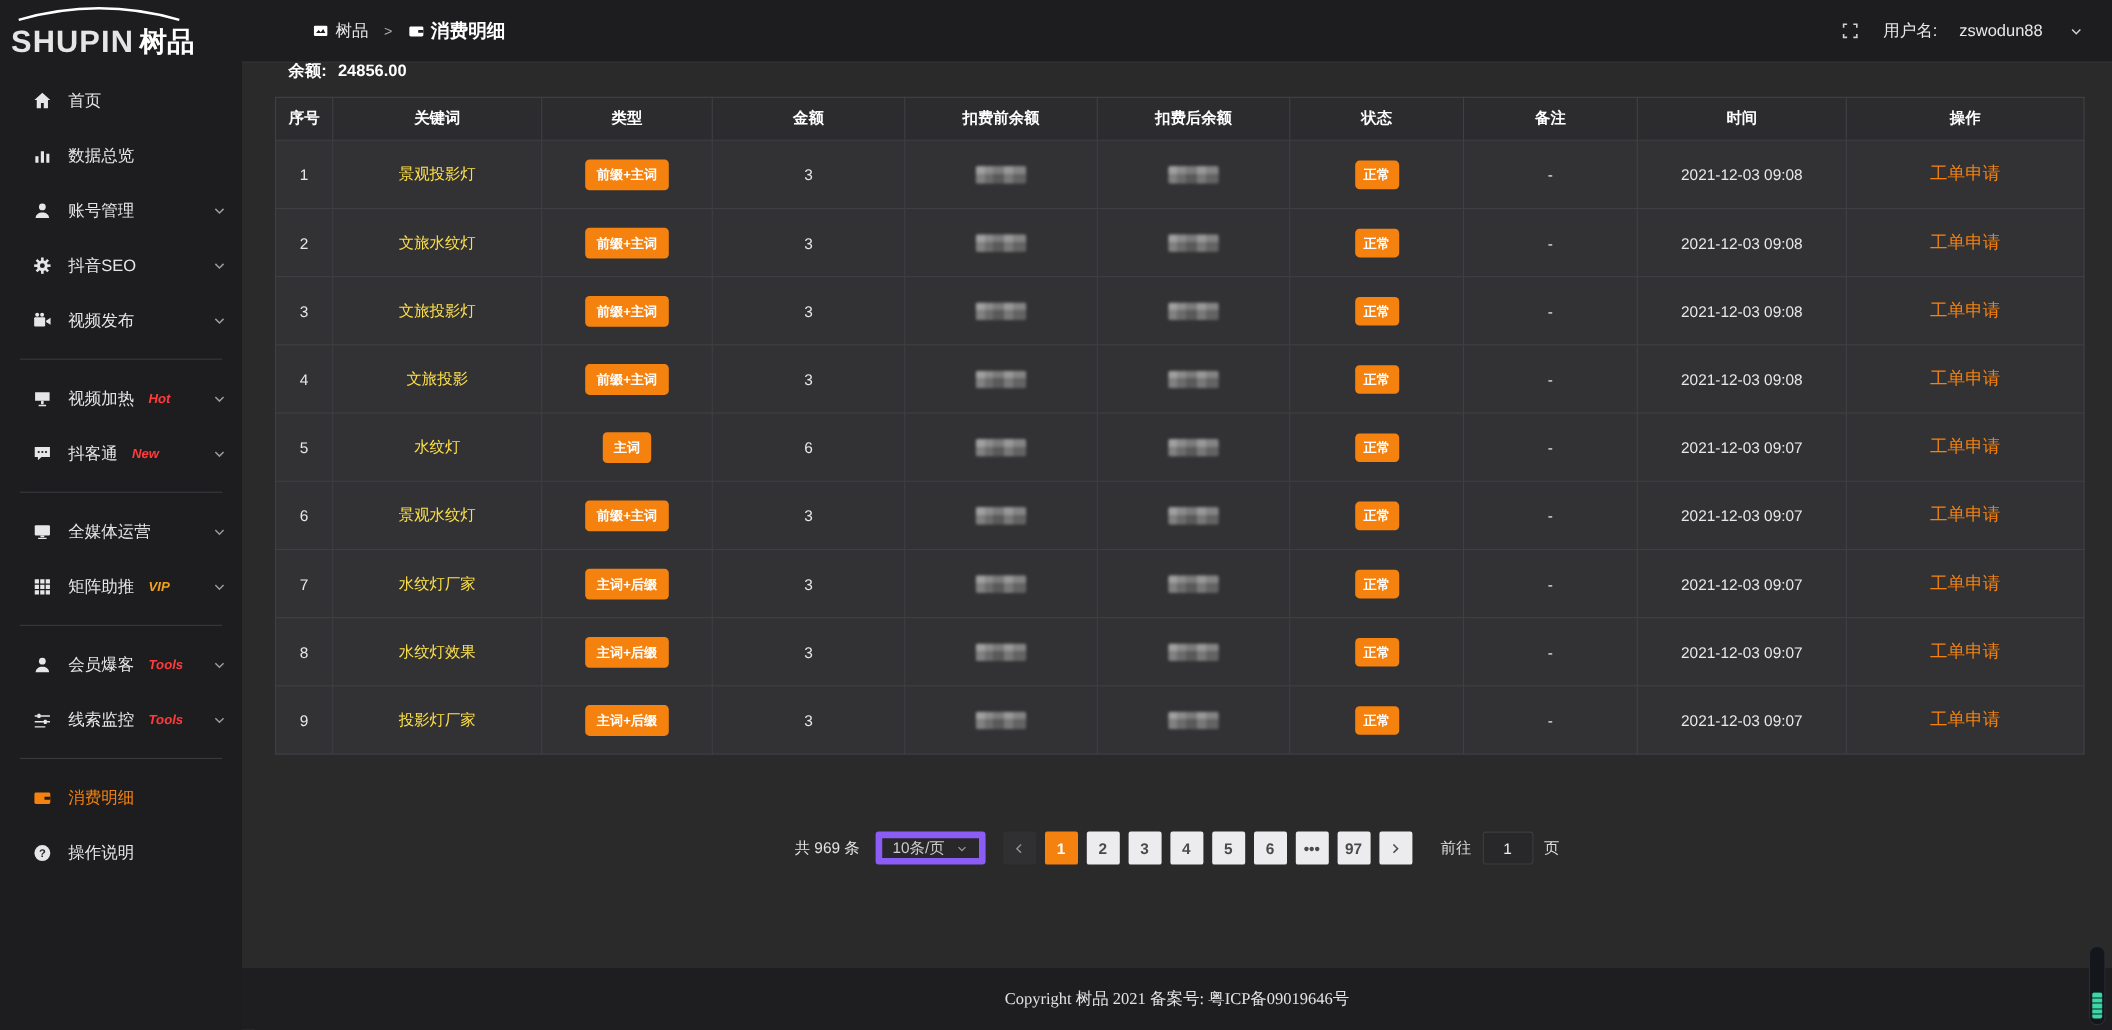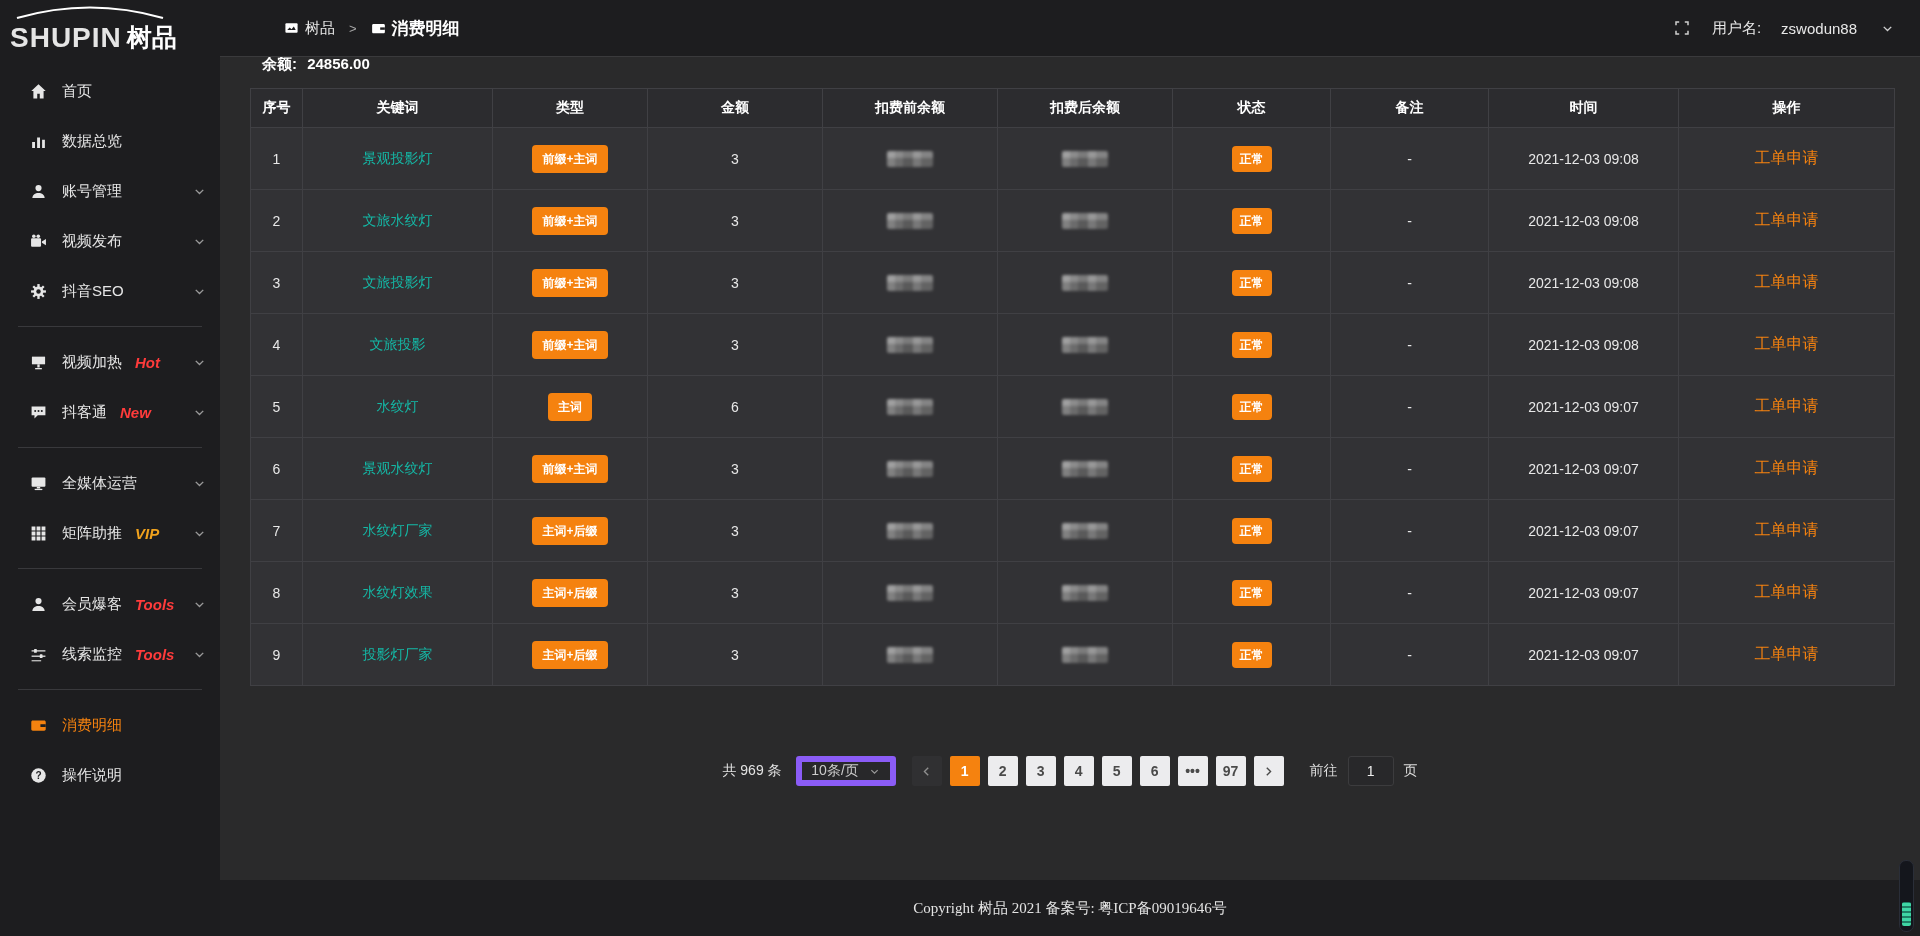--- a/index.html
+++ b/index.html
@@ -19,21 +19,21 @@
   .sidebar{position:fixed;left:0;top:0;bottom:0;width:220px;background:var(--bg-dark);z-index:6;}
   .logo{height:64px;display:flex;align-items:flex-end;padding:0 0 10px 10px;position:relative;white-space:nowrap;}
   .logo-arc{position:absolute;top:5px;left:14px;width:152px;height:15px;}
   .logo-latin{font-size:28px;font-weight:bold;color:#e5e5e5;letter-spacing:1px;}
   .logo-cjk{font-size:25px;font-weight:bold;color:#fff;margin-left:5px;}
   .menu{padding-top:2px;}
   .menu-item{display:flex;align-items:center;height:50px;padding:0 14px 0 30px;color:#e6e6e6;font-size:15px;cursor:pointer;}
   .menu-item.active{color:var(--accent);}
   .mi-icon{width:17px;height:17px;margin-right:15px;display:flex;flex:none;}
   .mi-icon svg{width:100%;height:100%;}
-  .mi-tag{margin-left:13px;font-style:italic;font-weight:bold;font-size:15px;}
+  .mi-tag{margin-left:13px;font-style:italic;font-weight:bold;font-size:12px;}
   .tag-red{color:var(--tag-red);}
   .tag-gold{color:var(--tag-gold);}
   .mi-chevron{margin-left:auto;width:13px;height:13px;color:#9a9a9a;display:flex;}
   .mi-chevron svg{width:100%;height:100%;}
   .menu-divider{border-top:1px solid #39393c;margin:10px 18px;}
 
   
   .topbar{position:fixed;left:220px;right:0;top:0;height:57px;background:var(--bg-dark);
     border-bottom:1px solid #3a3a3c;display:flex;align-items:center;justify-content:space-between;
     padding:0 26px 0 64px;z-index:5;}
@@ -51,21 +51,21 @@
 
   
   .main{margin-left:220px;padding-top:33px;position:relative;height:936px;}
   .balance{margin:22px 0 14px 42px;font-size:15px;font-weight:bold;color:#fff;}
   .balance .bal-value{margin-left:6px;font-size:15px;}
 
   table{border-collapse:collapse;margin-left:30px;width:1644px;table-layout:fixed;background:var(--bg-cell);}
   th,td{border:1px solid var(--line);text-align:center;padding:0 4px;}
   thead th{height:39px;background:#2c2c2f;color:#fff;font-size:14px;font-weight:bold;}
   tbody td{height:62px;color:#e8e8e8;font-size:14px;}
-  td.c-keyword{color:#14b8a6;}
+  td.c-keyword{color:#fde047;}
   .type-badge,.status-badge{display:inline-block;background:var(--accent);color:#fff;font-size:12px;
     font-weight:bold;border-radius:4px;line-height:1;}
   .type-badge{padding:8px 10px;}
   .status-badge{padding:7px 8px;}
   .action-link{color:var(--accent);font-size:16px;cursor:pointer;}
   .blur-block{width:46px;height:16px;margin:0 auto;border-radius:2px;filter:blur(1.4px);opacity:.85;
     background:
       linear-gradient(180deg, rgba(255,255,255,.18) 0 7px, rgba(0,0,0,.12) 7px 16px),
       repeating-linear-gradient(90deg,#a2a2a2 0 8px,#868686 8px 16px,#6e6e6e 16px 26px,#979797 26px 34px,#7b7b7b 34px 46px);}
 
@@ -135,48 +135,48 @@
         </span>
         <span class="mi-label">账号管理</span>
         <span class="mi-chevron">
           <svg viewBox="0 0 16 16" fill="none" stroke="currentColor" stroke-width="1.7">
             <path d="M3.4 6 8 10.6 12.6 6"></path>
           </svg>
         </span>
       </div>
       <div class="menu-item">
         <span class="mi-icon">
-          <svg viewBox="0 0 16 16" fill="currentColor">
-            <circle cx="3.6" cy="3" r="1.7"></circle>
-            <circle cx="7.8" cy="3" r="1.7"></circle>
-            <rect x="1" y="5" width="9.4" height="8" rx="1"></rect>
-            <path d="M11.2 8 15 5.6v6L11.2 9.2z"></path>
-          </svg>
-        </span>
-        <span class="mi-label">视频发布</span>
-        <span class="mi-chevron">
-          <svg viewBox="0 0 16 16" fill="none" stroke="currentColor" stroke-width="1.7">
-            <path d="M3.4 6 8 10.6 12.6 6"></path>
-          </svg>
-        </span>
-      </div>
-      <div class="menu-item">
-        <span class="mi-icon">
           <svg viewBox="0 0 16 16">
             <g fill="currentColor">
               <rect x="6.9" y="1" width="2.2" height="14"></rect>
               <rect x="6.9" y="1" width="2.2" height="14" transform="rotate(45 8 8)"></rect>
               <rect x="6.9" y="1" width="2.2" height="14" transform="rotate(90 8 8)"></rect>
               <rect x="6.9" y="1" width="2.2" height="14" transform="rotate(135 8 8)"></rect>
               <circle cx="8" cy="8" r="4.6"></circle>
             </g>
             <circle cx="8" cy="8" r="2.1" fill="#1d1d1f"></circle>
           </svg>
         </span>
         <span class="mi-label">抖音SEO</span>
+        <span class="mi-chevron">
+          <svg viewBox="0 0 16 16" fill="none" stroke="currentColor" stroke-width="1.7">
+            <path d="M3.4 6 8 10.6 12.6 6"></path>
+          </svg>
+        </span>
+      </div>
+      <div class="menu-item">
+        <span class="mi-icon">
+          <svg viewBox="0 0 16 16" fill="currentColor">
+            <circle cx="3.6" cy="3" r="1.7"></circle>
+            <circle cx="7.8" cy="3" r="1.7"></circle>
+            <rect x="1" y="5" width="9.4" height="8" rx="1"></rect>
+            <path d="M11.2 8 15 5.6v6L11.2 9.2z"></path>
+          </svg>
+        </span>
+        <span class="mi-label">视频发布</span>
         <span class="mi-chevron">
           <svg viewBox="0 0 16 16" fill="none" stroke="currentColor" stroke-width="1.7">
             <path d="M3.4 6 8 10.6 12.6 6"></path>
           </svg>
         </span>
       </div>
       <div class="menu-divider"></div>
       <div class="menu-item">
         <span class="mi-icon">
           <svg viewBox="0 0 16 16" fill="currentColor">

